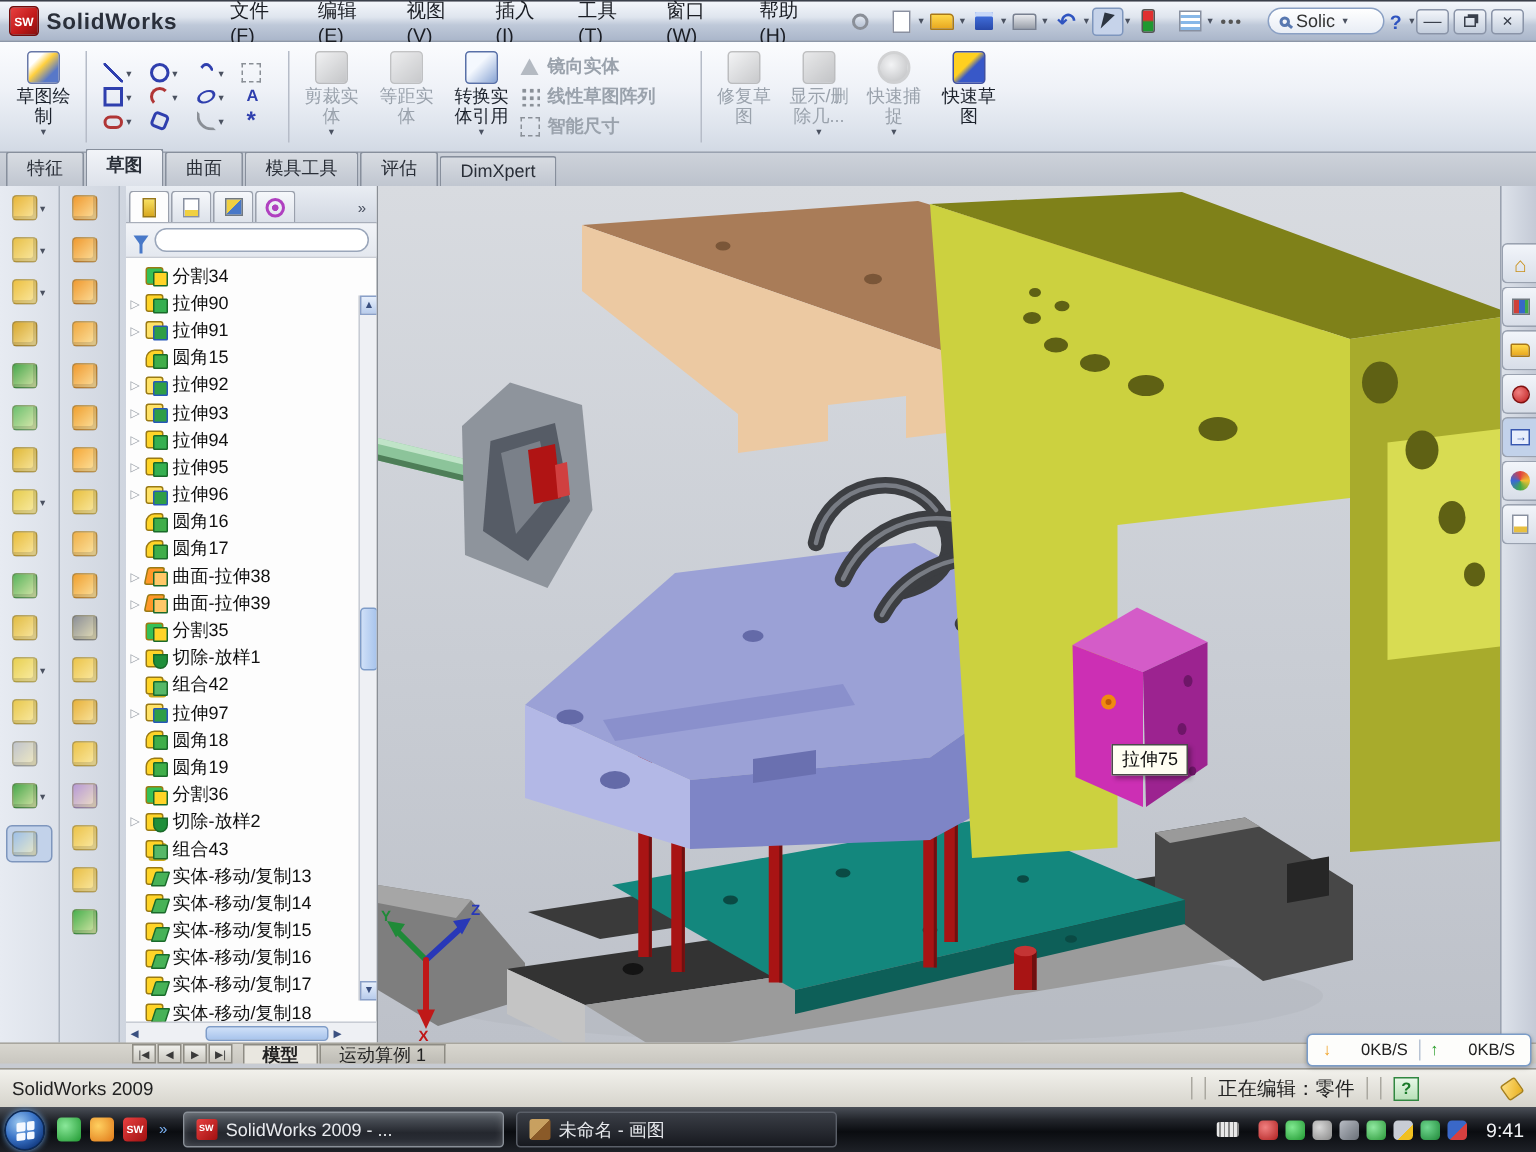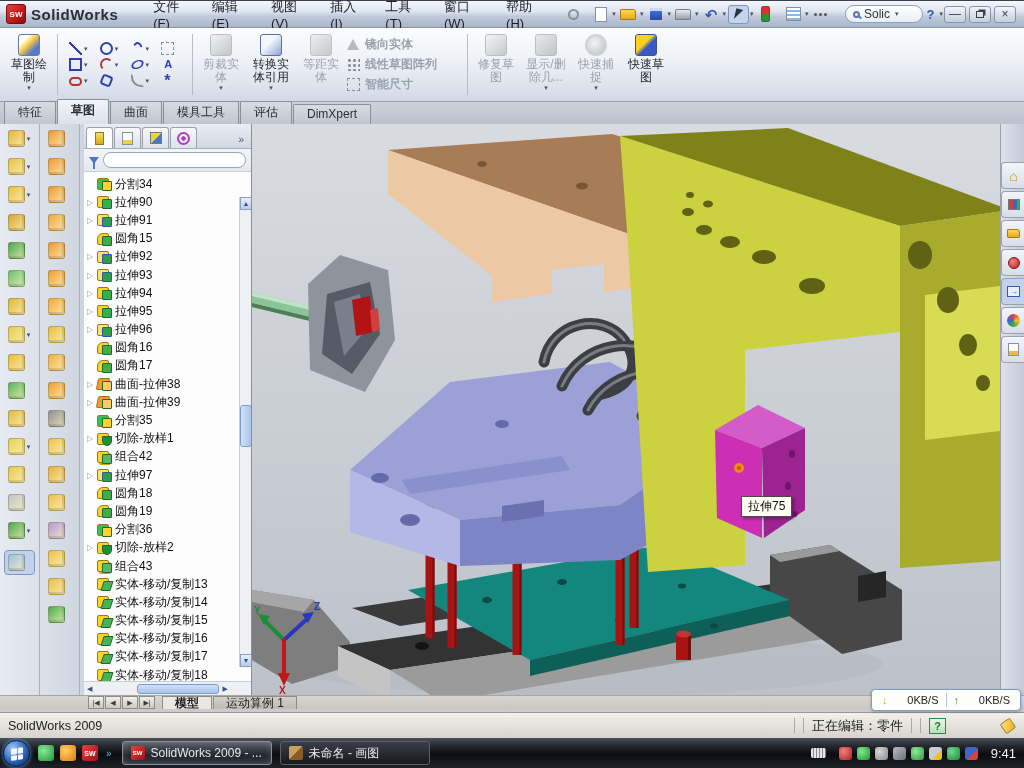--- a/index.html
+++ b/index.html
@@ -194,21 +194,21 @@
   .taskbarwin{position:absolute;left:0;top:738px;width:1024px;height:30px;
     background:linear-gradient(180deg,#4a4f58 0%,#23262c 28%,#0a0c10 55%,#1e2127 100%);display:flex;align-items:center;}
   .startorb{width:27px;height:27px;border-radius:50%;margin:0 8px 0 3px;position:relative;flex:0 0 auto;
     background:radial-gradient(circle at 35% 30%,#9cc8f0,#3a74c8 45%,#123a80 80%);box-shadow:0 0 4px #6aa0e0;border:1px solid #0c2a58;}
   .orbflag{position:absolute;left:7px;top:7px;width:12px;height:12px;transform:skewY(-8deg);
     display:grid;grid-template-columns:1fr 1fr;grid-template-rows:1fr 1fr;gap:1px;}
   .orbflag span{background:#f4f8ff;border-radius:1px;}
   .quicklaunch{display:flex;align-items:center;gap:6px;margin-right:6px;}
   .ql{width:16px;height:16px;border-radius:3px;display:flex;align-items:center;justify-content:center;font-size:7px;color:#fff;font-weight:bold;}
   .ql-chev{color:#7ab0f0;font-size:10px;margin-left:2px;}
-  .taskbtn{display:flex;align-items:center;gap:6px;width:150px;height:24px;margin-right:8px;padding:0 8px;border-radius:3px;
+  .taskbtn{display:flex;align-items:center;gap:6px;width:214px;height:24px;margin-right:8px;padding:0 8px;border-radius:3px;
     background:linear-gradient(#3a3e46,#17191f);border:1px solid #5a5f68;color:#e8eaee;font-size:12px;white-space:nowrap;overflow:hidden;text-align:center;}
   .taskbtn.active{background:linear-gradient(#5a6068,#24272e 60%,#2e323a);border-color:#8a9098;box-shadow:inset 0 0 6px rgba(255,255,255,.18);}
   .tb-ico{width:14px;height:14px;border-radius:2px;flex:0 0 auto;display:flex;align-items:center;justify-content:center;font-size:6px;color:#fff;font-weight:bold;}
   .tb-sw{background:linear-gradient(135deg,#e84040,#a01010);}
   .tb-paint{background:linear-gradient(135deg,#c8a060 50%,#8a5a28 50%);}
   .tray{margin-left:auto;display:flex;align-items:center;gap:5px;padding-right:8px;}
   .kbd-icon{width:15px;height:10px;background:#e8e8e8;border-radius:2px;background-image:repeating-linear-gradient(90deg,transparent 0 2px,#888 2px 3px);margin-right:8px;}
   .trayico{width:13px;height:13px;border-radius:3px;}
   .clock{color:#f0f2f5;font-size:13px;margin-left:8px;}
 
@@ -355,29 +355,29 @@
         </span>
       </div>
     <div class="vsep"></div>
     <div style="display:flex">
 
     <div class="bigbtn off">
           <span class="chip20 ci-trim"></span>
           <span class="lbl">剪裁实体</span>
           <span class="dd">▾</span>
         </div>
-        <div class="bigbtn">
-          <span class="chip20 ci-convert"></span>
-          <span class="lbl">转换实体引用</span>
-          <span class="dd">▾</span>
-        </div>
         <div class="bigbtn off">
           <span class="chip20 ci-offset"></span>
           <span class="lbl">等距实体</span>
           <span class="dd" style="visibility: hidden;">▾</span>
+        </div>
+        <div class="bigbtn">
+          <span class="chip20 ci-convert"></span>
+          <span class="lbl">转换实体引用</span>
+          <span class="dd">▾</span>
         </div>
       </div>
     <div class="stackcol">
 
     <div class="stackrow">
           <span class="si si-mirror"></span>
           <span class="slbl">镜向实体</span>
         </div>
         <div class="stackrow">
           <span class="si si-pattern"></span>

